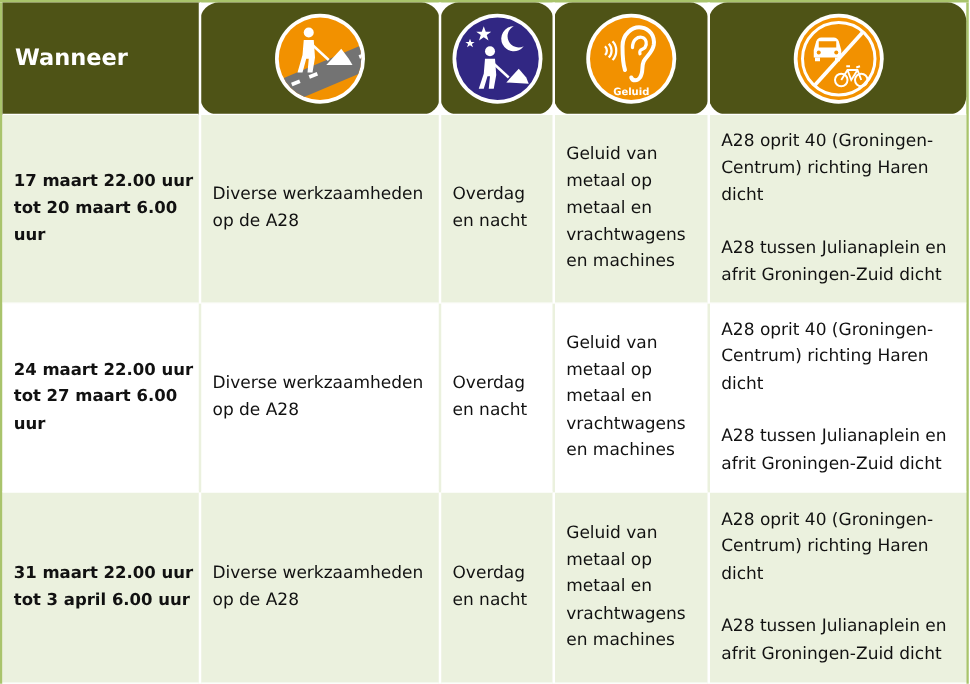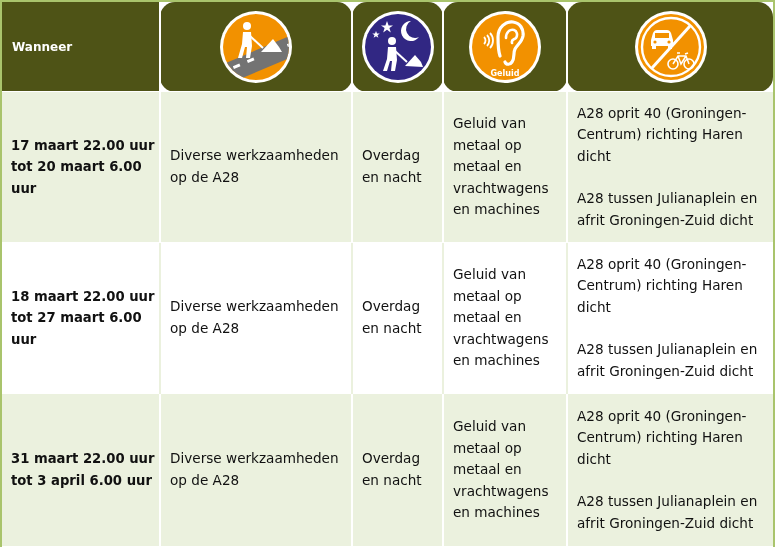--- a/index.html
+++ b/index.html
@@ -14,21 +14,21 @@
     table { position:absolute; left:2px; top:2px; border-collapse: collapse; table-layout: fixed; }
     td, th { padding: 0; vertical-align: middle; border-right: 2px solid #ffffff; border-bottom: 1px solid #ffffff; }
     td:last-child, th:last-child { border-right: none; margin-top: 32px; }
 
     thead th { background: #4e5316; height: 89px; }
     .row-green td { background: #ebf1de; }
     .row-white td { background: #ffffff; }
     .row-white td { border-right-color: #ebf1de; }
 
     .hdr-label {
-      color: #ffffff; font-weight: bold; font-size: 12px; text-align: left;
+      color: #ffffff; font-weight: bold; font-size: 18px; text-align: left;
       padding-left: 10px; font-family: "DejaVu Sans", sans-serif;
     }
     .icon-cell { text-align: center; border-radius: 15px; }
     .icon { display: inline-block; width: 74px; height: 74px; vertical-align: middle; }
 
     .cell {
       font-family: "DejaVu Sans", sans-serif;
       font-size: 13.6px; line-height: 21.6px; color: #111111;
       padding-left: 9px; padding-right: 4px;
     }
@@ -128,21 +128,21 @@
         <td class="cell">Diverse werkzaamheden op de A28</td>
         <td class="cell">Overdag en nacht</td>
         <td class="cell">Geluid van metaal op metaal en vrachtwagens en machines</td>
         <td class="cell">
           <div>A28 oprit 40 (Groningen-Centrum) richting Haren dicht</div>
           <div style="height:21px"></div>
           <div>A28 tussen Julianaplein en afrit Groningen-Zuid dicht</div>
         </td>
       </tr>
       <tr class="row-white" style="height:151px">
-        <td class="cell cell-bold">18 maart 22.00 uur tot 27 maart 6.00 uur</td>
+        <td class="cell cell-bold">24 maart 22.00 uur tot 27 maart 6.00 uur</td>
         <td class="cell">Diverse werkzaamheden op de A28</td>
         <td class="cell">Overdag en nacht</td>
         <td class="cell">Geluid van metaal op metaal en vrachtwagens en machines</td>
         <td class="cell">
           <div>A28 oprit 40 (Groningen-Centrum) richting Haren dicht</div>
           <div style="height:21px"></div>
           <div>A28 tussen Julianaplein en afrit Groningen-Zuid dicht</div>
         </td>
       </tr>
       <tr class="row-green" style="height:153px">

